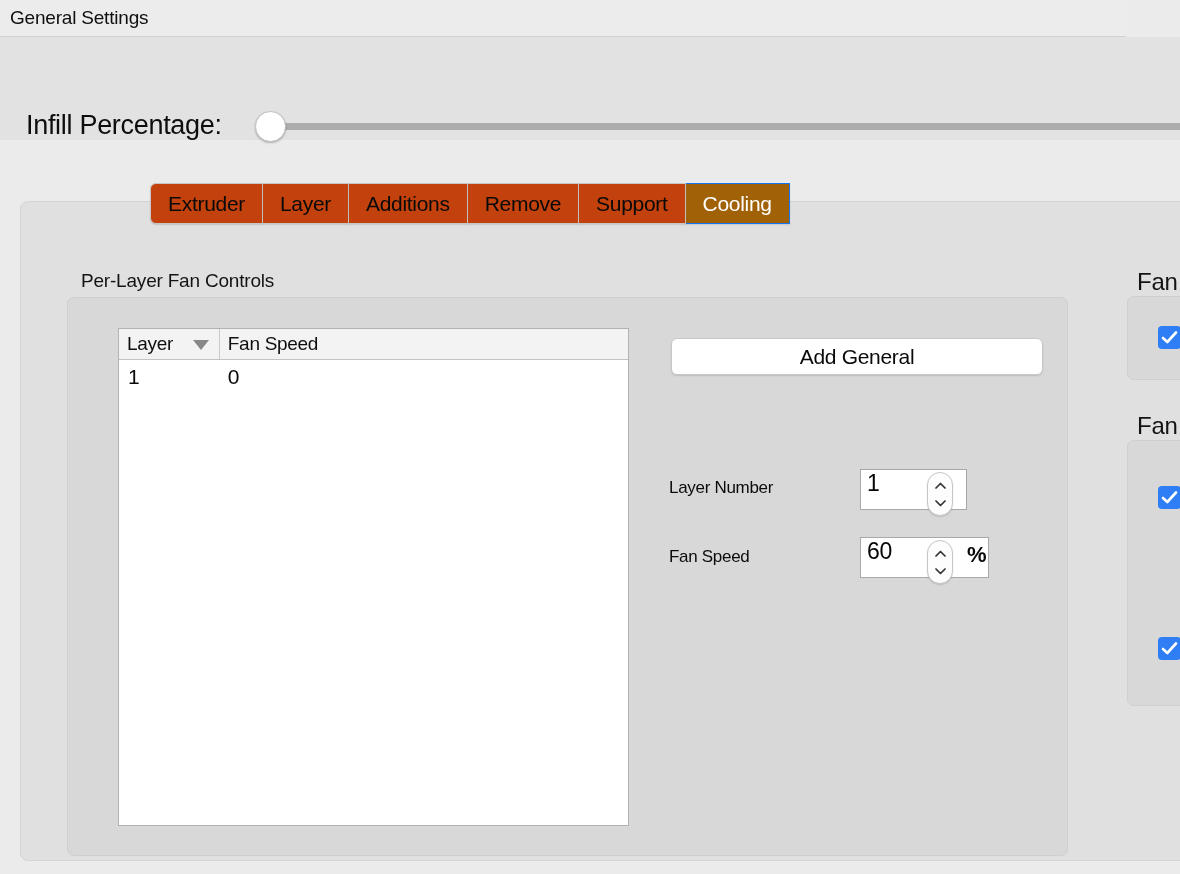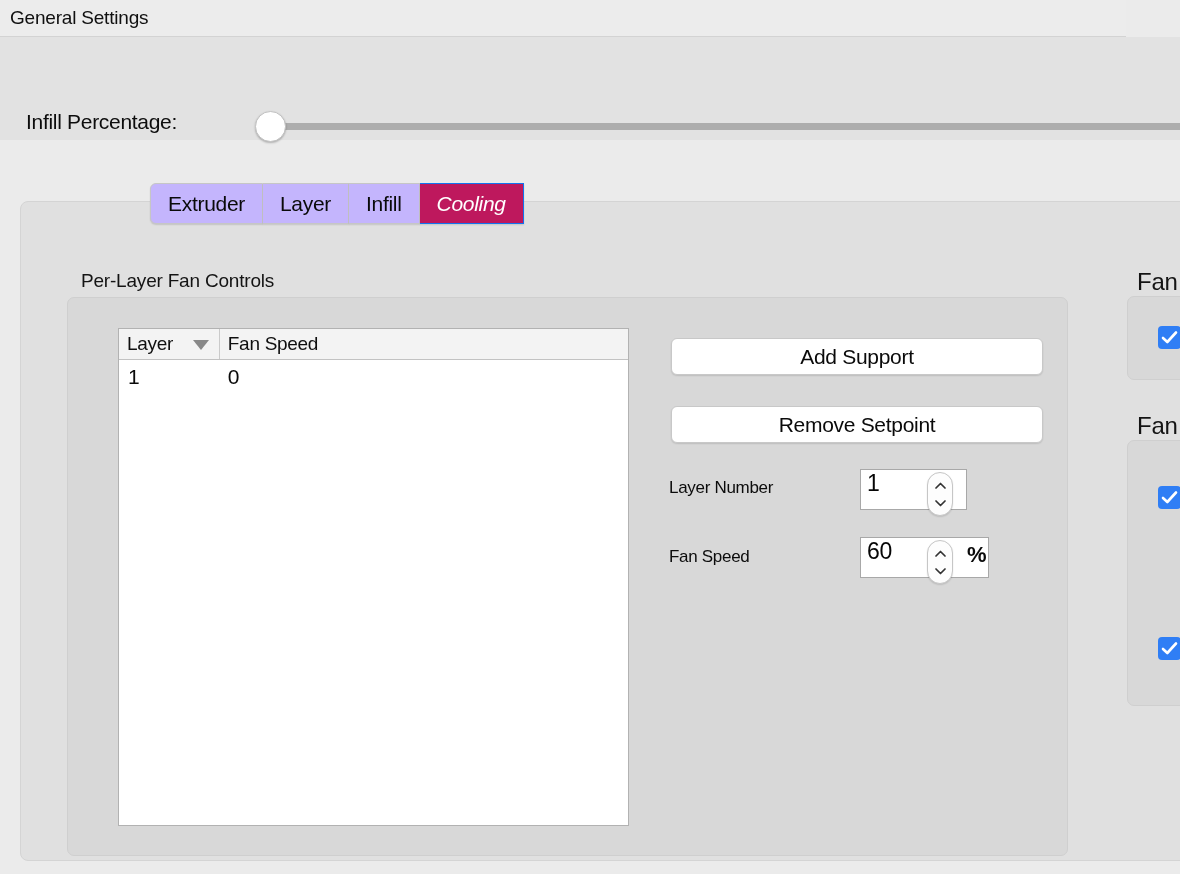--- a/index.html
+++ b/index.html
@@ -22,21 +22,21 @@
     font-size: 19px; color: #101010; letter-spacing: -0.2px;
   }
 
   
   .slider-strip {
     position: absolute; left: 0; top: 37px; width: 1180px; height: 103px;
     background: #e2e2e2;
   }
   .slider-label {
     position: absolute; left: 26px; top: 73px;
-    font-size: 21px; color: #0d0d0d; letter-spacing: -0.3px;
+    font-size: 27px; color: #0d0d0d; letter-spacing: -0.3px;
   }
   .slider-wrap {
     position: absolute; left: 255px; top: 74px; width: 960px; height: 32px;
   }
   .slider-track {
     position: absolute; left: 17px; top: 12px; width: 943px; height: 7px;
     background: #adadad; border-radius: 3.5px;
   }
   .slider-thumb {
     position: absolute; left: 0px; top: 0px; width: 31px; height: 31px;
@@ -44,37 +44,36 @@
     box-shadow: 0 1px 2px rgba(0,0,0,0.25);
   }
 
   
   .tabbar {
     position: absolute; left: 150px; top: 183px; height: 41px;
     display: flex; align-items: stretch;
     z-index: 5;
   }
   .tab {
-    background: #c4b5fd;
+    background: #c2410c;
     border: 1px solid #c6c6c6;
     border-left-width: 0;
     display: flex; align-items: center; justify-content: center;
     padding: 0 17px;
     font-size: 21px; color: #0a0a0a; letter-spacing: -0.3px;
     white-space: nowrap;
     box-shadow: 0 1px 1.5px rgba(0,0,0,0.13);
   }
   .tab:first-child {
     border-left-width: 1px;
     border-top-left-radius: 6px; border-bottom-left-radius: 6px;
   }
   .tab.selected {
-    background: #be185d; color: #ffffff;
+    background: #a16207; color: #ffffff;
     border-color: #1274ef;
-    font-style: italic;
   }
 
   .tabpanel {
     position: absolute; left: 20px; top: 201px;
     width: 1210px; height: 660px;
     background: #e0e0e0;
     border: 1px solid #d4d4d4;
     border-radius: 8px;
   }
 
@@ -245,22 +244,21 @@
           <div class="th col-speed">
             <span class="th-label">Fan Speed</span>
           </div>
         </div>
         <div class="trow">
           <div class="td col-layer">1</div>
           <div class="td col-speed">0</div>
         </div>
       </div>
 
-      <div class="btn" id="btn-add">Add Support</div>
-      <div class="btn" id="btn-remove">Remove Setpoint</div>
+      <div class="btn" id="btn-add">Add General</div>
 
       <div class="fld-label" id="lbl-layernum">Layer Number</div>
       <div class="spin-input" id="in-layernum">1</div>
 
       <div class="fld-label" id="lbl-fanspeed">Fan Speed</div>
       <div class="spin-input" id="in-fanspeed">60</div>
 
     </div>
 
     <div class="stepper" id="step-layernum">
@@ -287,21 +285,23 @@
           </svg>
       </span>
     </div>
     <div class="pct">%</div>
 
   </div>
 
   <div class="tabbar">
     <div class="tab">Extruder</div>
     <div class="tab">Layer</div>
-    <div class="tab">Infill</div>
+    <div class="tab">Additions</div>
+    <div class="tab">Remove</div>
+    <div class="tab">Support</div>
     <div class="tab selected">Cooling</div>
   </div>
 
   <div class="fan-title" id="fan-title-1">Fan</div>
   <div class="fan-group" id="fan-group-1"></div>
   <div class="checkbox" id="cb-1">
     <svg width="17" height="15" viewBox="0 0 17 15">
         <path d="M2 8 L6.3 12 L15 2.5" fill="none" stroke="#ffffff" stroke-width="2.6" stroke-linecap="round" stroke-linejoin="round"></path>
       </svg>
   </div>

